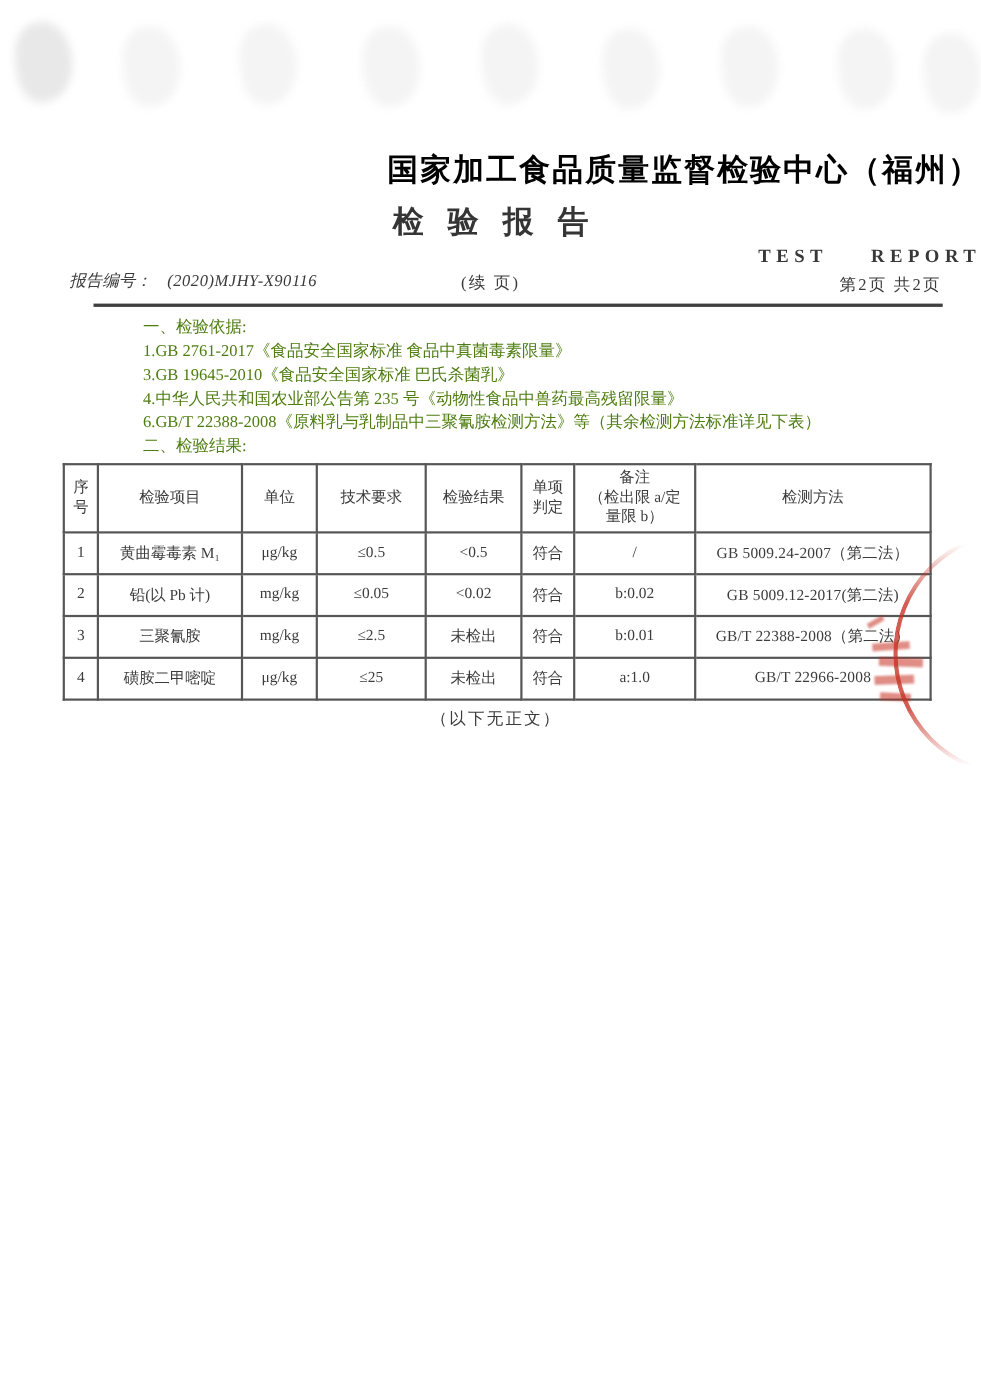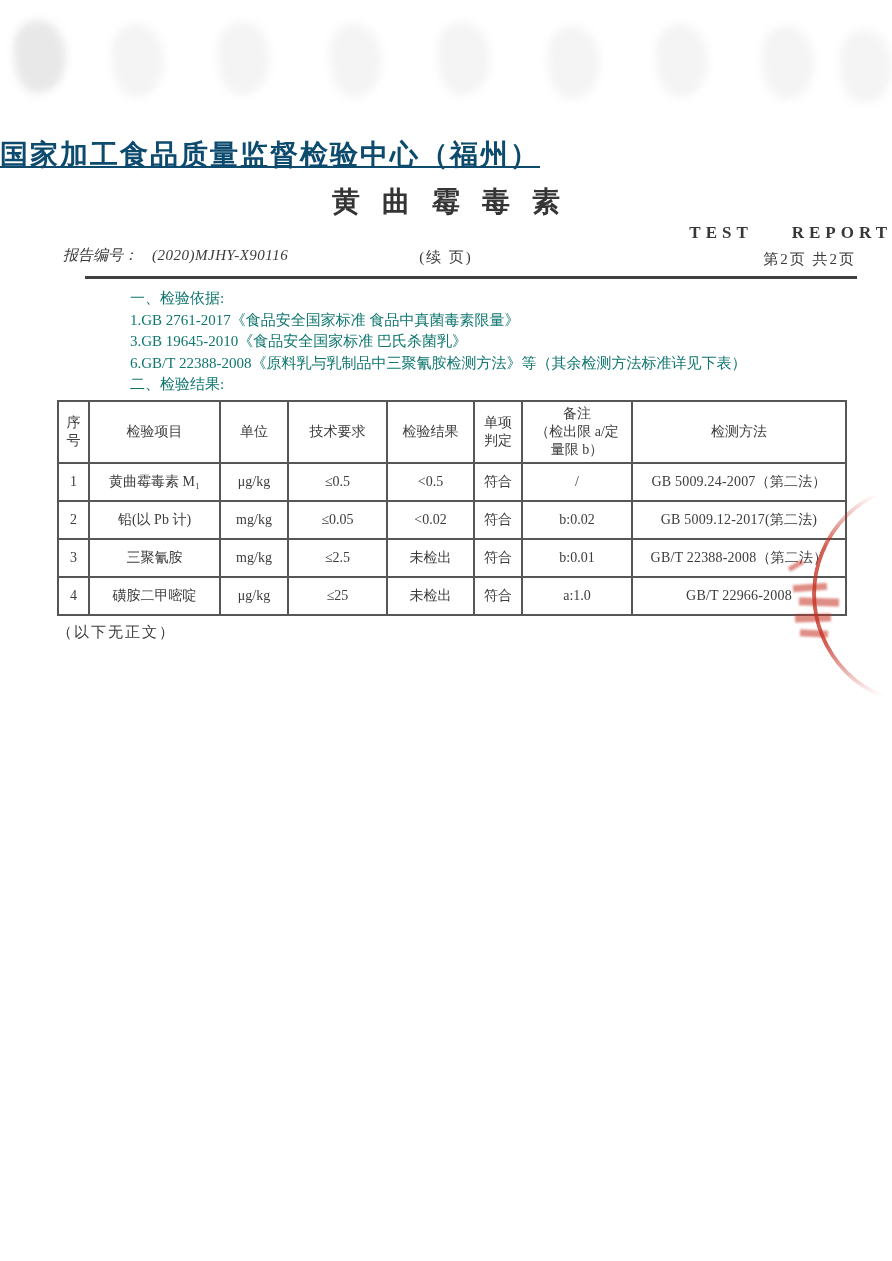--- a/index.html
+++ b/index.html
@@ -23,26 +23,25 @@
     background: rgba(150,150,150,0.10);
     filter: blur(4px);
     transform: rotate(-14deg) skewX(-8deg);
     border-radius: 40% 60% 50% 50%;
   }
   .smudge.dark { background: rgba(110,110,110,0.16); }
 
   .content { position: relative; padding-top: 136px; }
 
   .org-cn {
-    text-align: left;
+    text-align: right;
     font-size: 28px;
     font-weight: bold;
     letter-spacing: 2px;
-    color: #0c4a6e;
-    text-decoration: underline;
+    color: #000000;
   }
   .org-en {
     text-align: center;
     font-size: 14px;
     font-weight: bold;
     margin-top: 7px;
     color: #3d3d3d;
   }
   .title-cn {
     text-align: center;
@@ -78,21 +77,21 @@
     margin: 6px 0 0 85px;
     width: 772px;
     height: 3px;
     background: #404040;
   }
 
   .basis {
     margin: 9px 40px 0 130px;
     font-size: 15px;
     line-height: 21.5px;
-    color: #0f766e;
+    color: #4d7c0f;
   }
   .basis p { margin: 0; }
 
   table.results {
     border-collapse: collapse;
     margin: 4px 0 0 57px;
     width: 788px;
     table-layout: fixed;
     font-size: 14px;
     color: #3c3c3c;
@@ -111,20 +110,21 @@
     line-height: 18px;
   }
   table.results td { height: 38px; }
   td.al, th.al { text-align: left; padding-left: 11px; }
   td.method { text-align: left; padding-left: 13px; letter-spacing: 0.2px; }
 
   .footer-note {
     margin-top: 7px;
     margin-left: 57px;
     width: 788px;
+    text-align: center;
     font-size: 15px;
     letter-spacing: 2px;
   }
 
   
   .stamp-arc {
     position: absolute;
     left: 812px;
     top: 481px;
     width: 226px;
@@ -155,37 +155,38 @@
     <div class="smudge" style="left:438px; top:10px;"></div>
     <div class="smudge" style="left:548px; top:14px;"></div>
     <div class="smudge" style="left:656px; top:12px;"></div>
     <div class="smudge" style="left:762px; top:14px;"></div>
     <div class="smudge" style="left:840px; top:18px;"></div>
   </div>
 
   <div class="content">
 
     <div class="org-cn">国家加工食品质量监督检验中心（福州）</div>
-    <div class="title-cn">黄曲霉毒素</div>
+    <div class="title-cn">检验报告</div>
     <div class="title-en">TEST REPORT</div>
 
     <div class="meta-row">
       <span class="meta-left">
         <span>报告编号：</span><span class="report-no">(2020)MJHY-X90116</span>
       </span>
       <span class="meta-center">(续 页)</span>
       <span class="meta-right">第2页 共2页</span>
     </div>
 
     <div class="rule"></div>
 
     <div class="basis">
       <p>一、检验依据:</p>
       <p>1.GB 2761-2017《食品安全国家标准 食品中真菌毒素限量》</p>
       <p>3.GB 19645-2010《食品安全国家标准 巴氏杀菌乳》</p>
+      <p>4.中华人民共和国农业部公告第 235 号《动物性食品中兽药最高残留限量》</p>
       <p>6.GB/T 22388-2008《原料乳与乳制品中三聚氰胺检测方法》等（其余检测方法标准详见下表）</p>
       <p>二、检验结果:</p>
     </div>
 
     <table class="results">
       <colgroup>
         <col style="width:31px">
           <col style="width:131px">
           <col style="width:68px">
           <col style="width:99px">

